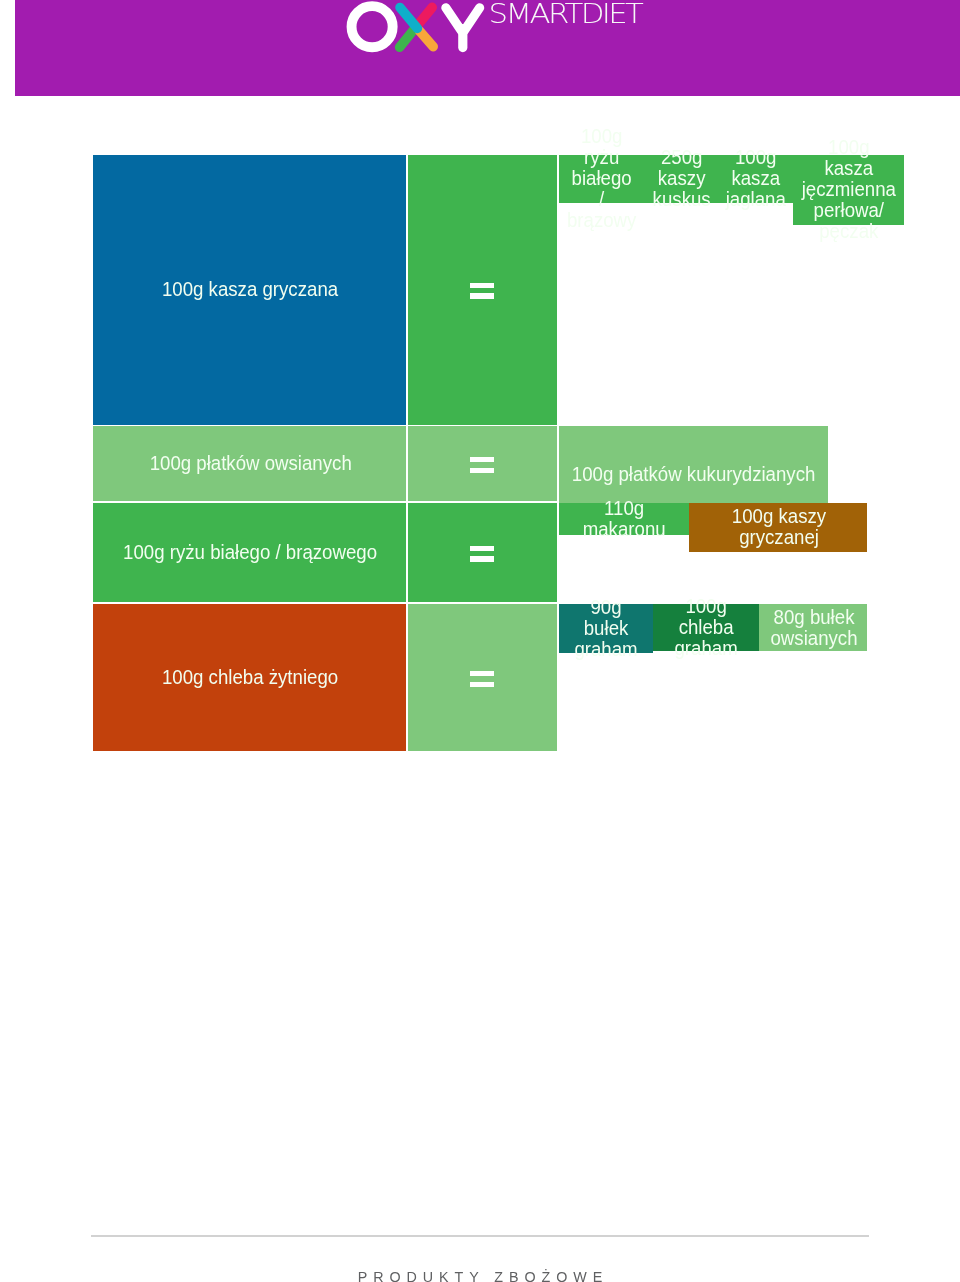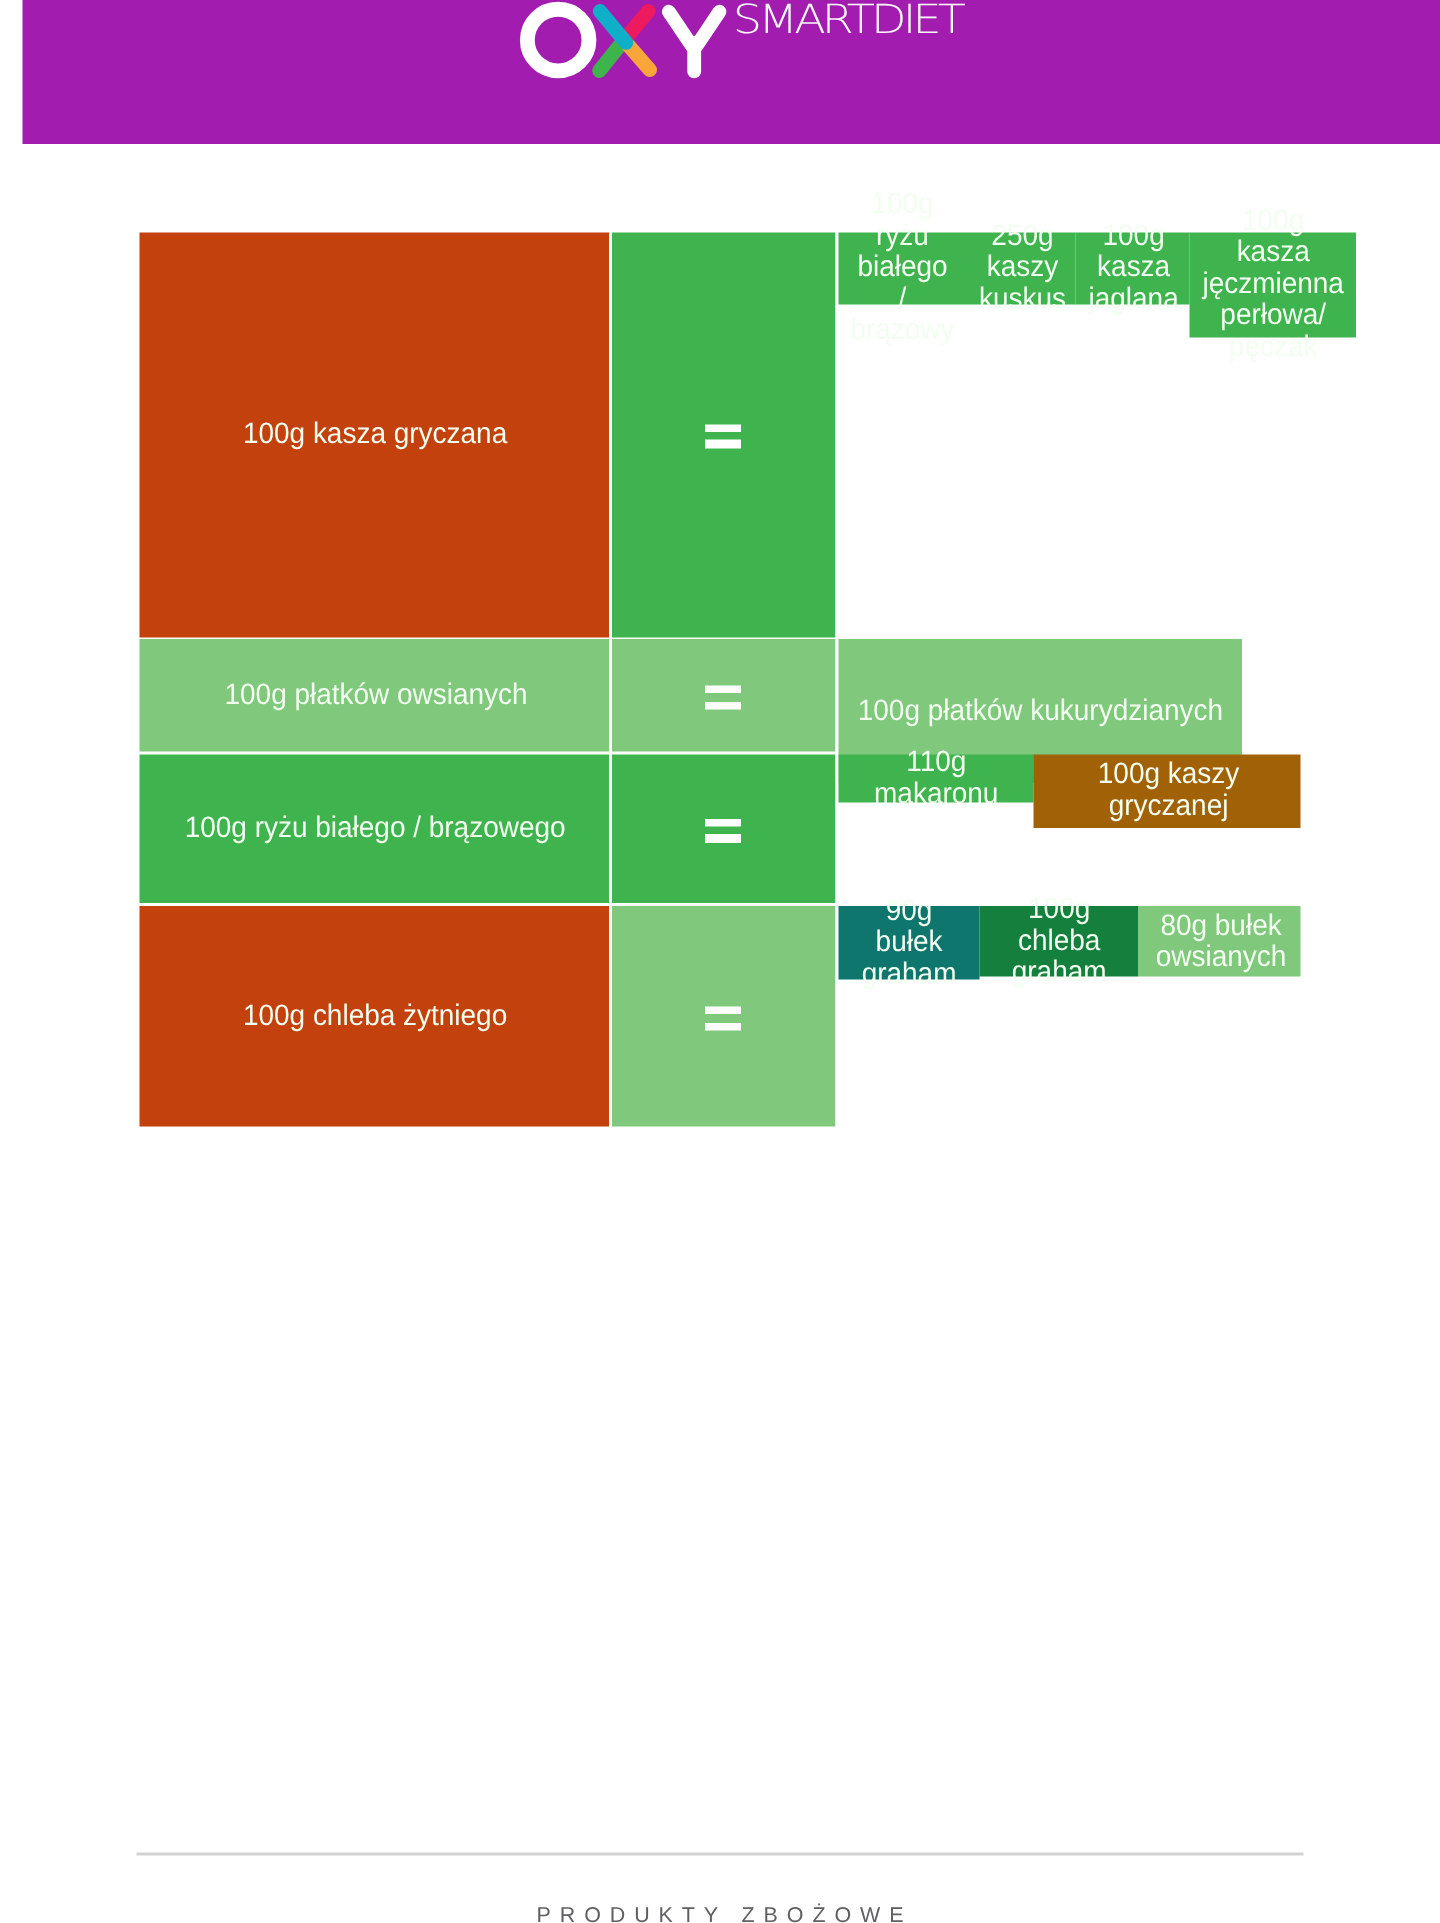--- a/index.html
+++ b/index.html
@@ -70,21 +70,21 @@
           <line x1="138.65" y1="7.8" x2="123.10" y2="31.0" stroke-width="9.2"></line>
           <line x1="121.80" y1="28.5" x2="121.80" y2="47.6" stroke-width="9.2"></line>
         </g>
       </svg>
       <span class="logo-word">SMARTDIET</span>
     </div>
   </div>
 
   <div class="table">
       <div class="trow" style="height: 270.1px;">
-        <div class="c-left" style="background: #c2410c;">
+        <div class="c-left" style="background: #0369a1;">
           <span class="ctext">100g kasza gryczana</span>
         </div>
         <div class="gapv"></div>
         <div class="c-eq" style="background: rgb(63, 180, 78);">
           <span class="eq">
             <i></i>
             <i></i>
           </span>
         </div>
         <div class="gapv"></div>

